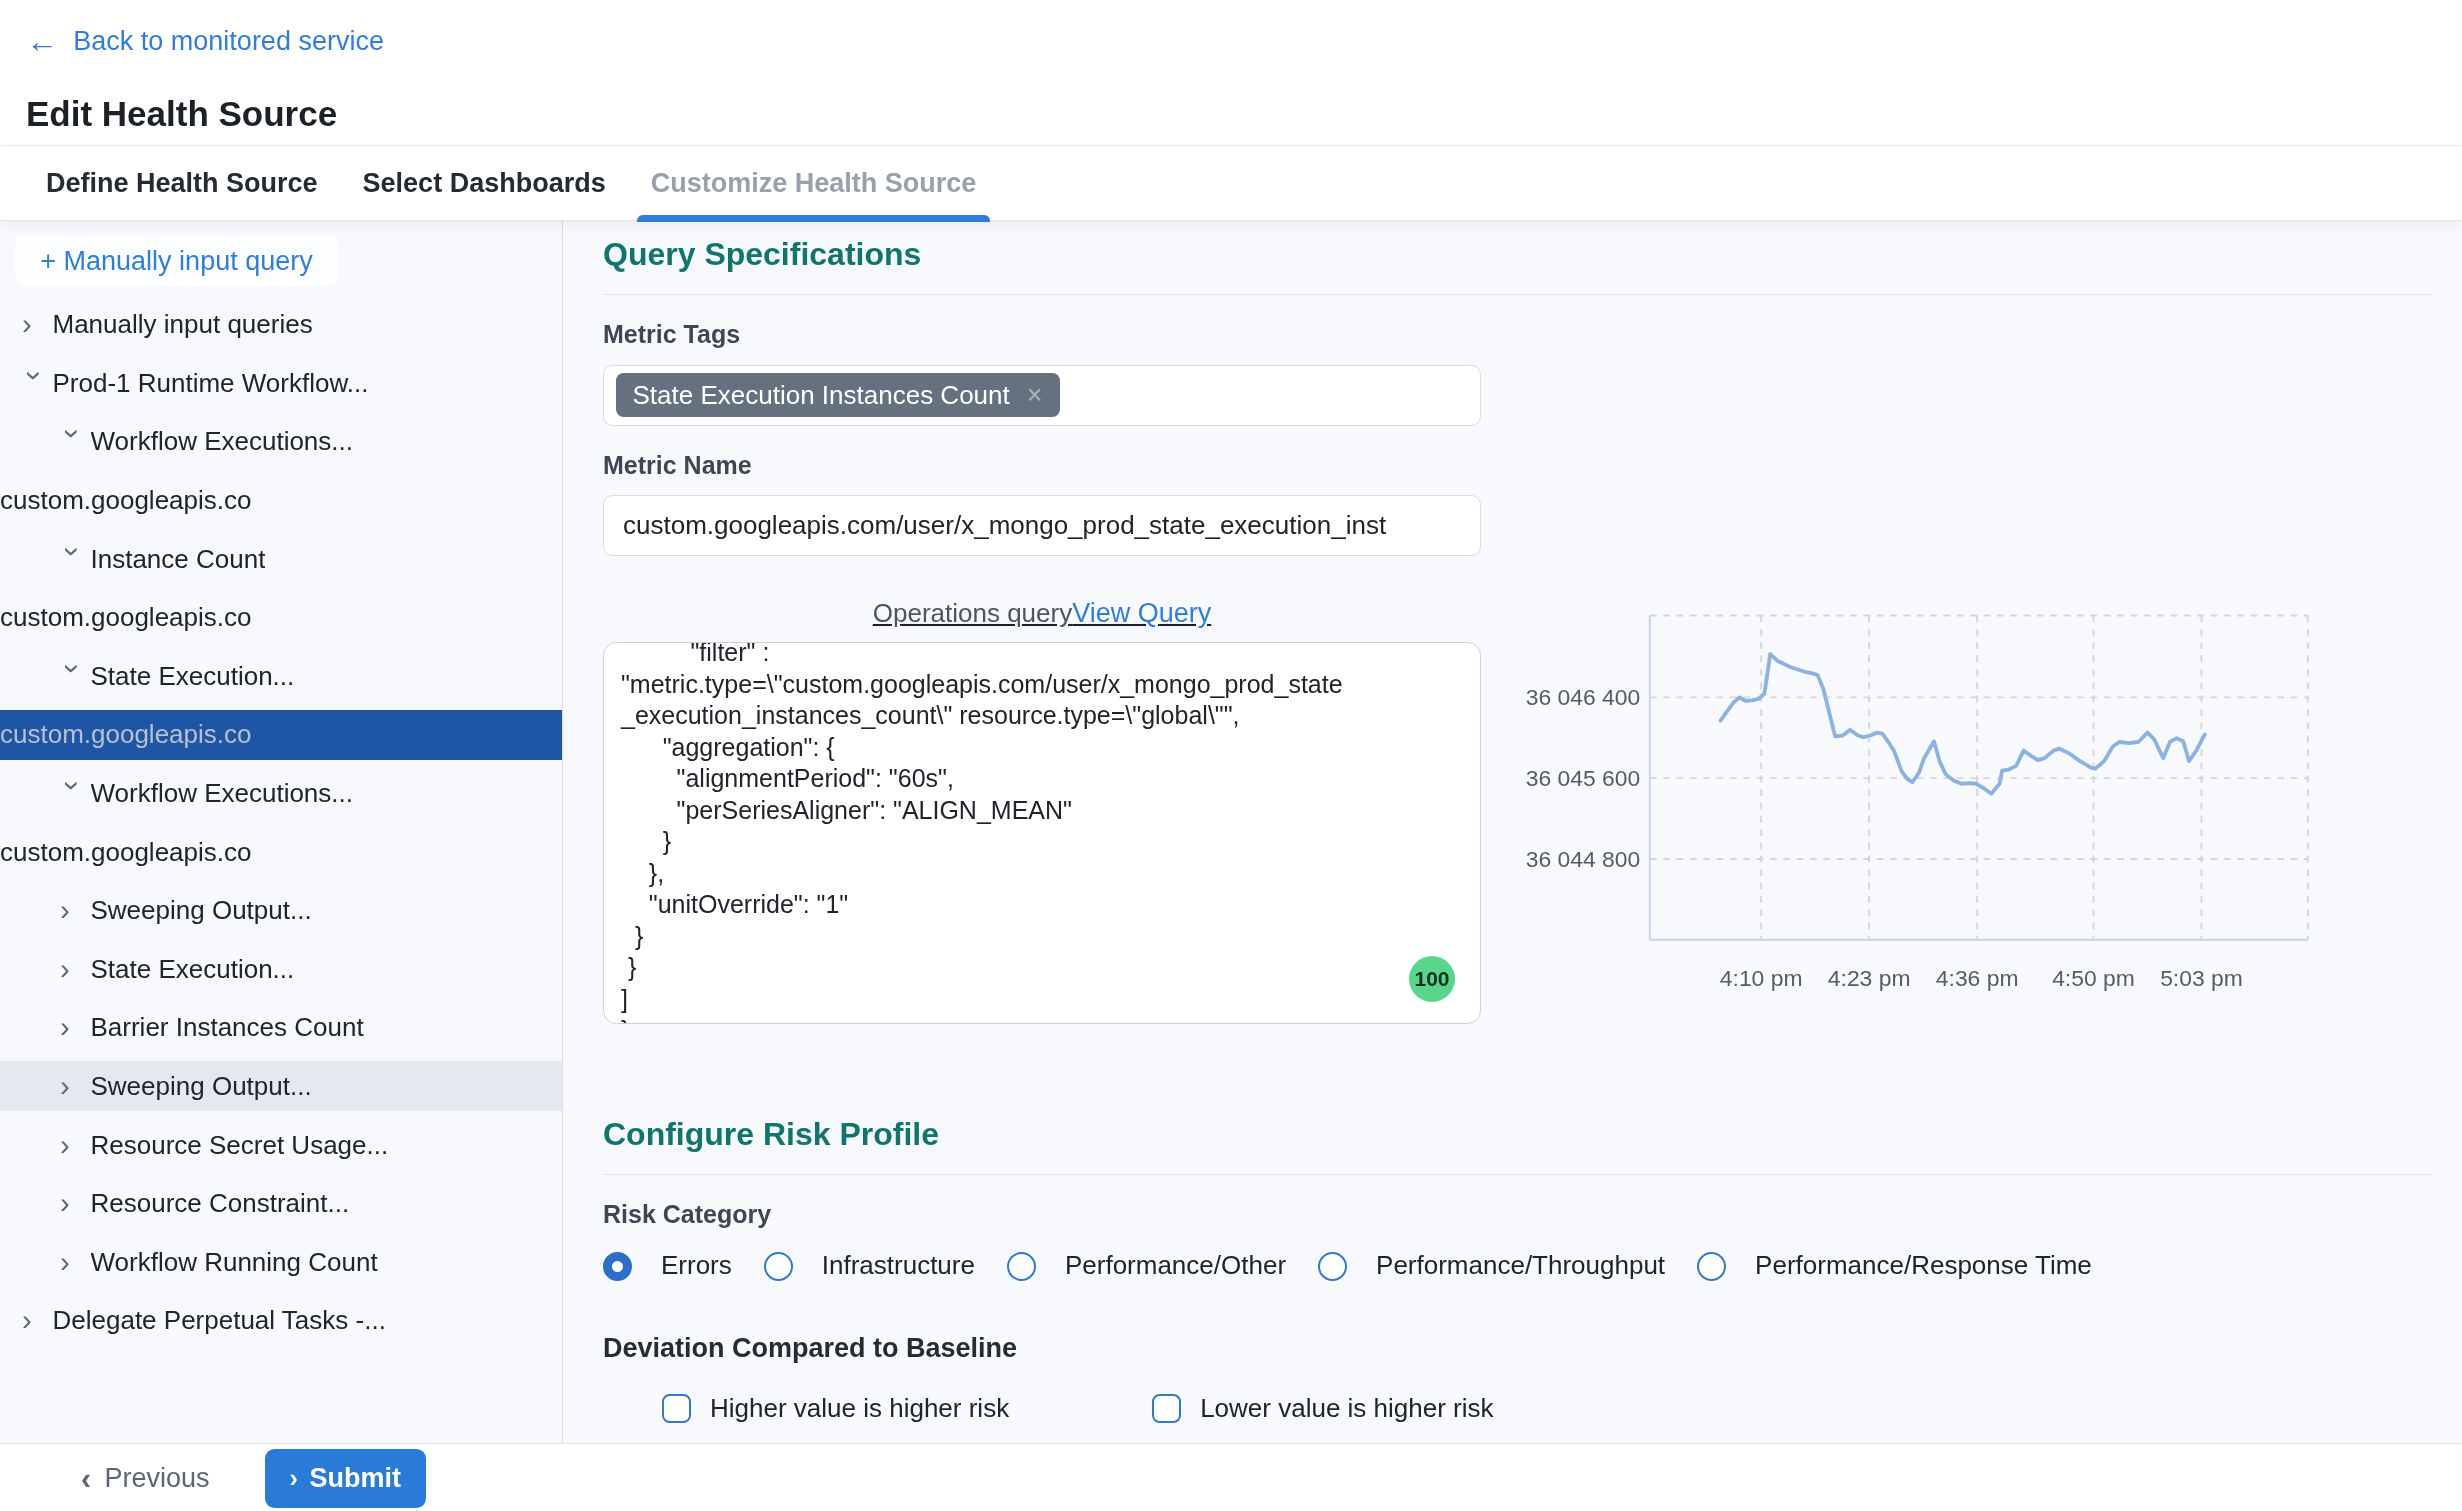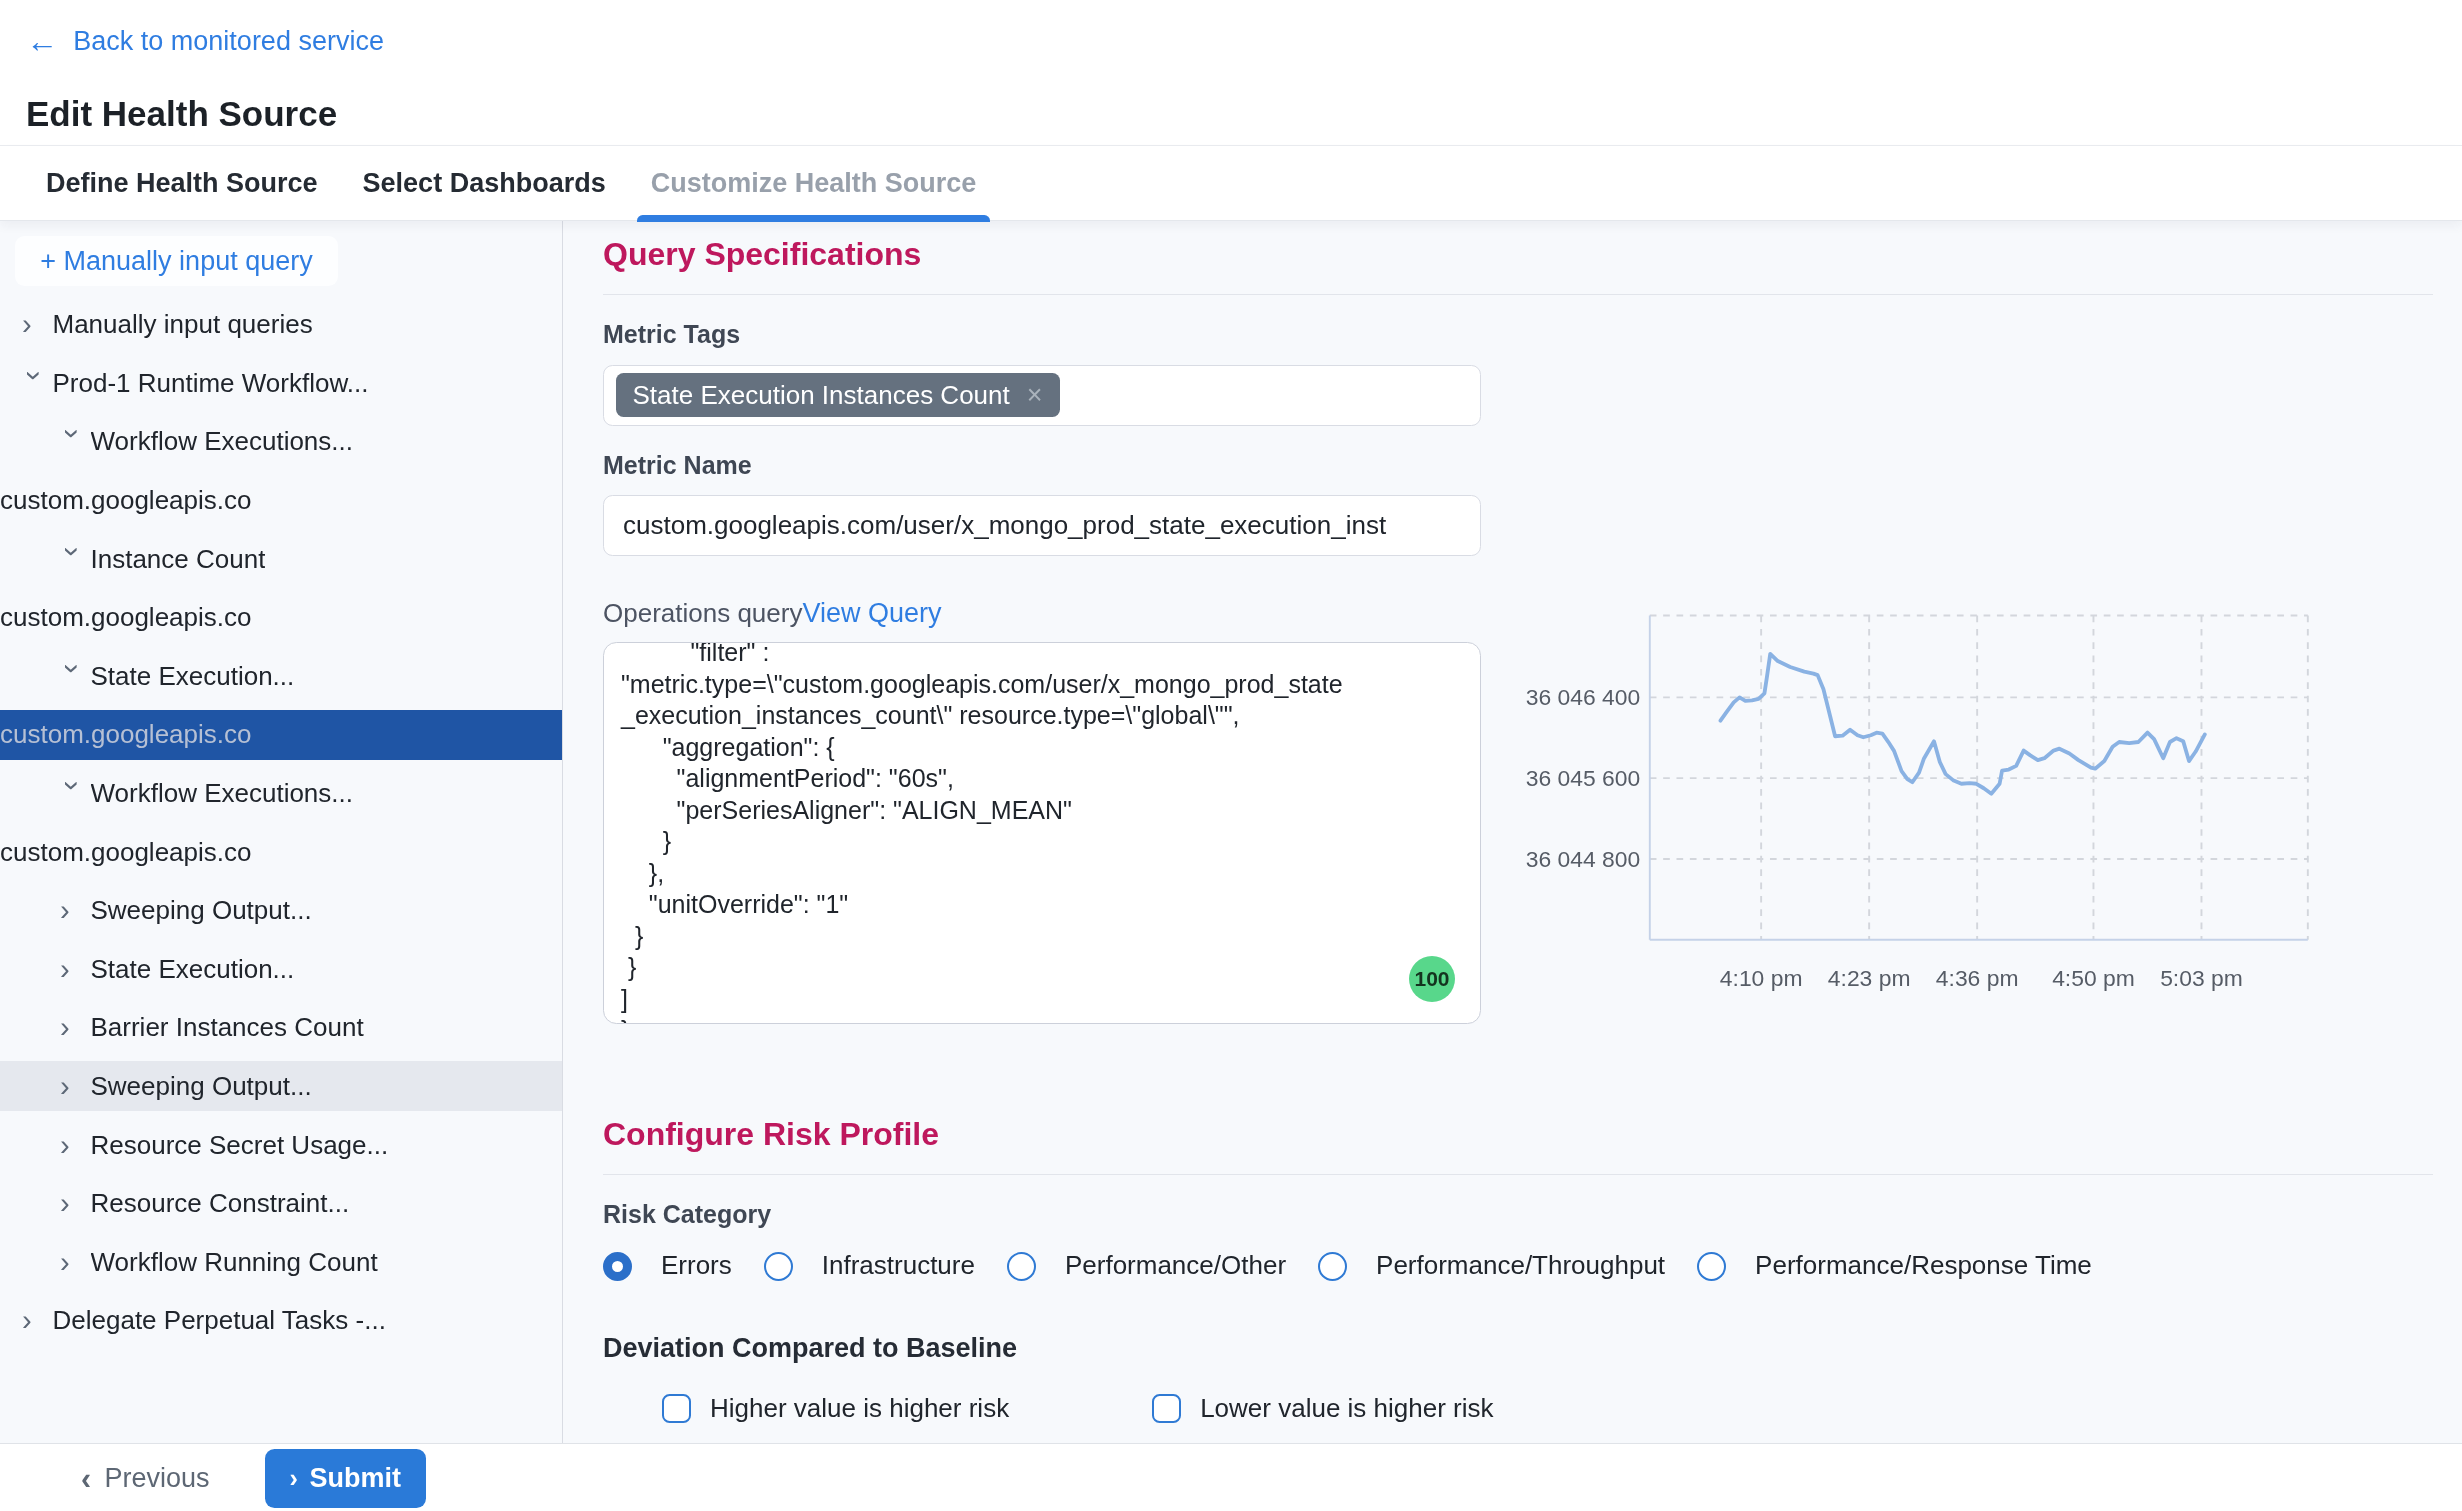--- a/index.html
+++ b/index.html
@@ -31,30 +31,30 @@
   .tree-row.lvl1 { padding-left:60px; }
   .tree-row.lvl2 { }
   .tree-row.selected { background:#1f55a5; color:#b6c0d4; }
   .tree-row.hover { background:#e5e8ee; }
   .chev { width:30.5px; display:inline-block; color:#5d6877; font-size:29px; line-height:1; flex:0 0 30.5px; }
   .chev.down { transform:rotate(90deg); transform-origin:42% 50%; }
   .tree-label { overflow:hidden; white-space:nowrap; }
 
   
   .main { flex:1; position:relative; padding:15.3px 29px 0 40px; overflow:hidden; }
-  .section-heading { font-size:32px; font-weight:600; color:#be185d; }
+  .section-heading { font-size:32px; font-weight:600; color:#0f766e; }
   .divider { border:none; border-top:1.9px solid #e2e5eb; margin-top:21px; }
   .field-label { margin-top:25px; font-size:25px; font-weight:600; color:#3f4754; }
   .box { width:878px; height:61px; background:#fff; border:1.9px solid #d9dce4; border-radius:9.5px; margin-top:15.3px; }
   .tags-box { display:flex; align-items:center; padding:0 11.5px; }
   .chip { display:inline-flex; align-items:center; gap:17px; background:#65717f; color:#fff; font-size:26px;
           border-radius:7.6px; padding:6.7px 17px; }
   .chip-x { color:#aab3bc; font-size:27px; cursor:pointer; line-height:1; }
   .text-input { display:flex; align-items:center; padding:0 19px; font-size:26px; color:#20252c; white-space:nowrap; overflow:hidden; }
-  .ops-row { width:878px; margin-top:42px; display:flex; justify-content:flex-start; align-items:baseline; }
+  .ops-row { width:878px; margin-top:42px; display:flex; justify-content:center; align-items:baseline;text-decoration:underline; }
   .ops-label { font-size:26px; color:#4d5463; }
   .view-query { font-size:27px; color:#2f7de1; cursor:pointer; }
   .query-box { width:878px; height:382px; background:#fff; border:1.9px solid #ccd0da; border-radius:13.4px; margin-top:13.4px;
                padding:9.5px 17px; overflow:hidden; position:relative; }
   .query-pre { font-family:"Liberation Sans","DejaVu Sans",sans-serif; font-size:25px; line-height:31.5px; color:#20252c;
                white-space:pre; margin-top:-15.3px; }
   .count-badge { position:absolute; right:25px; bottom:21px; width:46px; height:46px; border-radius:50%;
                  background:#58d78b; color:#14331f; font-size:21px; font-weight:700; display:flex; align-items:center; justify-content:center; }
 
   .chart-wrap { position:absolute; left:950px; top:385px; width:821px; height:391px; }

